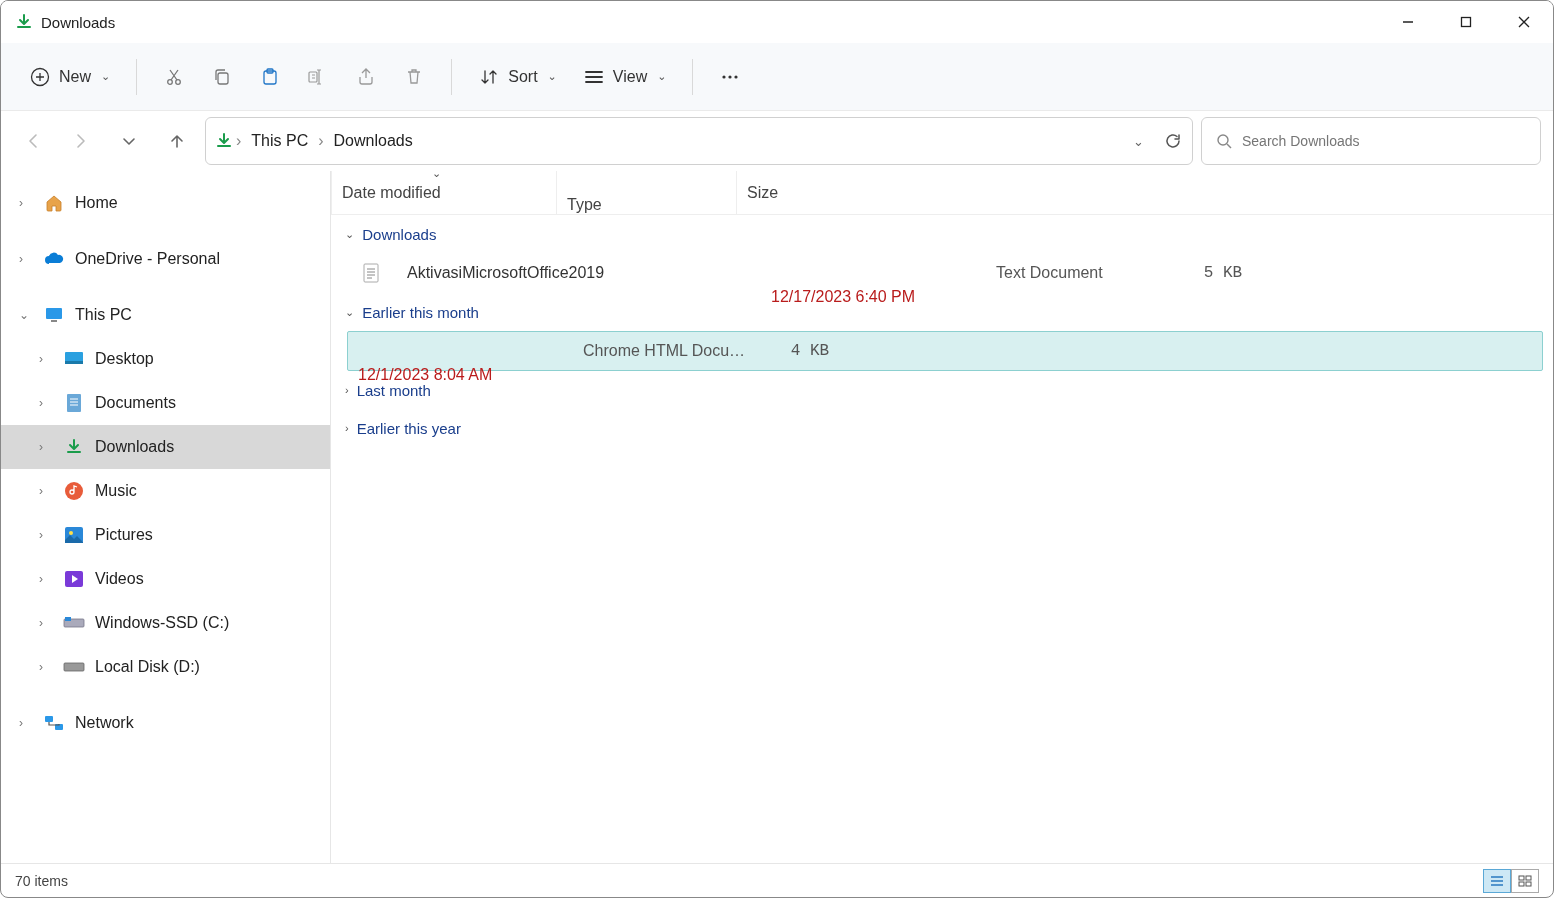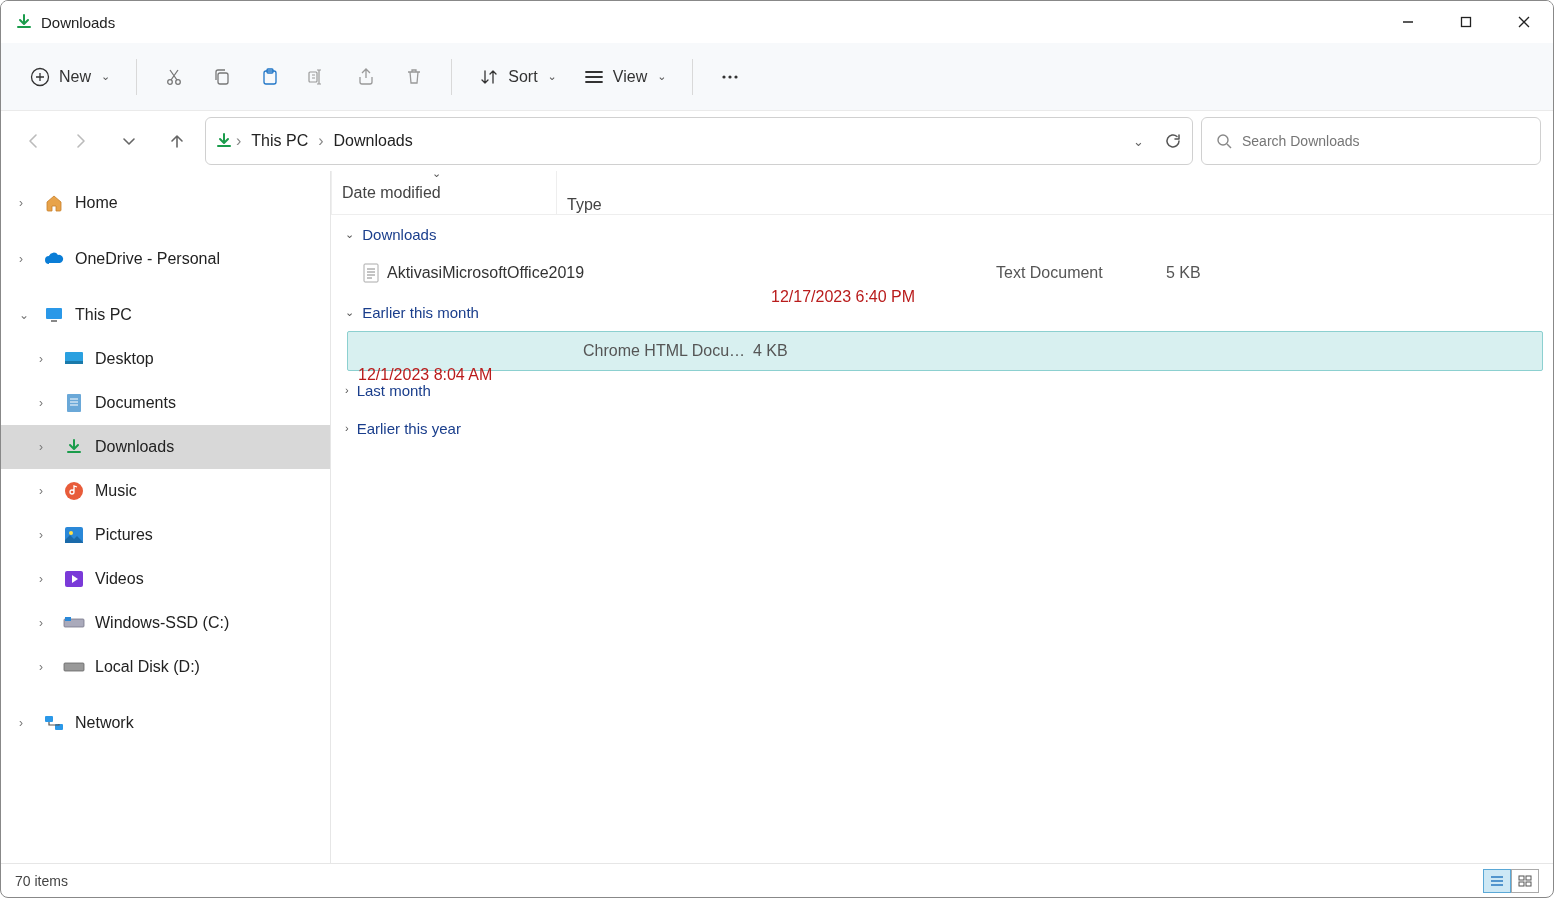--- a/index.html
+++ b/index.html
@@ -46,24 +46,24 @@
 .col-name { width:430px; padding-left:40px; }
 .col-date { width:225px; border-left:1px solid #eee; padding-left:10px; position:relative; display:flex; align-items:center; height:100%; }
 .col-type { width:180px; border-left:1px solid #eee; padding-left:10px; display:flex; align-items:flex-end; height:100%; }
 .col-size { width:130px; border-left:1px solid #eee; padding-left:10px; display:flex; align-items:center; height:100%; }
 .col-date .sort-chev { position:absolute; top:-4px; left:100px; font-size:11px; color:#555; }
 
 .group-row { display:flex; align-items:center; height:38px; padding-left:14px; gap:8px; color:#1a3e8c; font-size:15px; }
 .group-chev { font-size:11px; color:#555; }
 
 .file-row { display:flex; align-items:center; height:40px; font-size:16px; color:#333; }
-.file-row .f-name { width:430px; padding-left:30px; display:flex; align-items:center; gap:6px; }
+.file-row .f-name { width:430px; padding-left:30px; display:flex; align-items:center; gap:26px; }
 .file-row .f-date { width:225px; padding-left:10px; color:#b91c1c;margin-top:48px; }
 .file-row .f-type { width:180px; padding-left:10px; color:#555; white-space:nowrap; overflow:hidden; text-overflow:ellipsis; }
-.file-row .f-size { width:120px; text-align:left; color:#555; padding-right:6px; }
+.file-row .f-size { width:120px; text-align:center; color:#555; padding-right:6px;font-family:Liberation Mono, monospace; }
 .file-row.selected { background:#d8f0f0; border:1px solid #8cd0d0; border-radius:2px; margin: 0 10px 0 16px; }
 .file-row.selected .f-name { padding-left:14px; width:414px; }
 .file-icon { width:20px; height:20px; display:flex; align-items:center; justify-content:center; }
 
 
 .statusbar { height:34px; border-top:1px solid #e6e6e6; display:flex; align-items:center; padding: 0 14px; font-size:14px; color:#444; }
 .statusbar .view-toggles { margin-left:auto; display:flex; gap:0; }
 .vt { width:28px; height:24px; border:1px solid #aaa; display:flex; align-items:center; justify-content:center; }
 .vt.active { background:#cde8f5; border-color:#5aa8d6; }
 
@@ -370,20 +370,23 @@
 
   <div class="content">
     <div class="col-headers">
       <div class="col-date">
           <span class="sort-chev">⌄</span>
           <span>Date modified</span>
         </div>
       <div class="col-type">
           <span>Type</span>
         </div>
+      <div class="col-size">
+          <span>Size</span>
+        </div>
     </div>
 
     <div class="group-row">
       <span class="group-chev">⌄</span>
       <span>Downloads</span>
     </div>
     <div class="file-row">
       <div class="f-name">
         <span class="file-icon">
             <svg width="16" height="20" viewBox="0 0 16 20">

